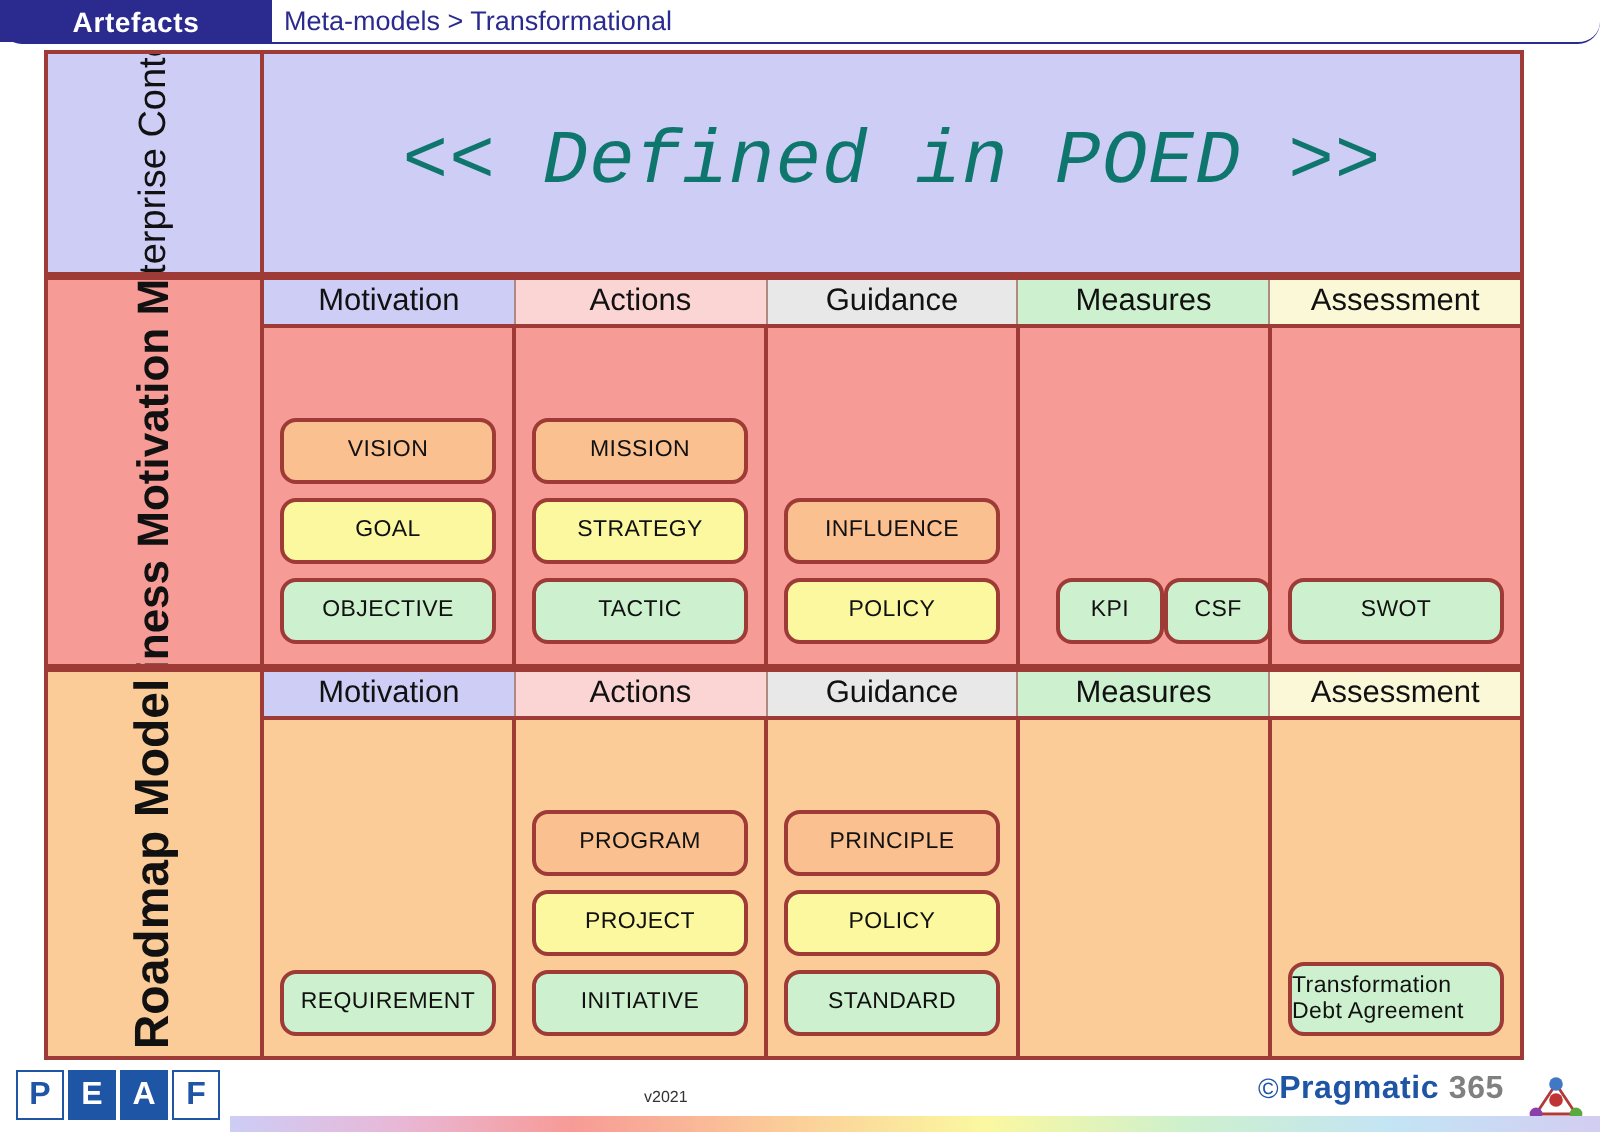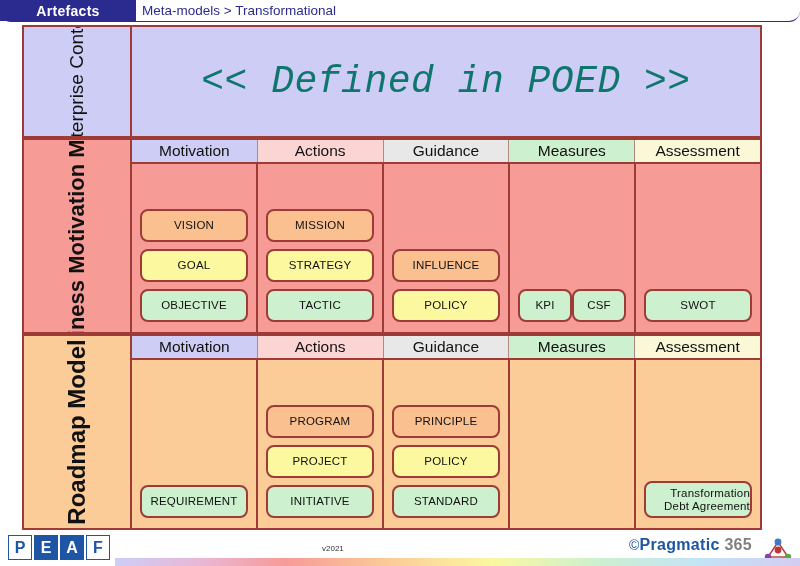--- a/index.html
+++ b/index.html
@@ -152,32 +152,33 @@
     width: 100%;
     box-sizing: border-box;
     border: 2.5px solid #9e3b36;
     border-radius: 8px;
     height: 33px;
     display: flex;
     align-items: center;
     justify-content: center;
     font-size: 11.5px;
     color: #111;
-    text-align: right;
+    text-align: left;
     line-height: 1.08;
     letter-spacing: .2px;
   }
   .node.orange { background: #fac08f; }
   .node.yellow { background: #fbf8a0; }
   .node.green  { background: #cdf0ce; }
 
   .node-pair {
     display: flex;
     width: 100%;
     gap: 0;
+    padding-left: 20px;
   }
   .node-pair .node { flex: 1 1 0; }
 
   .node.twoline {
     height: 37px;
     font-size: 11.5px;
     flex-direction: column;
   }
 
   

